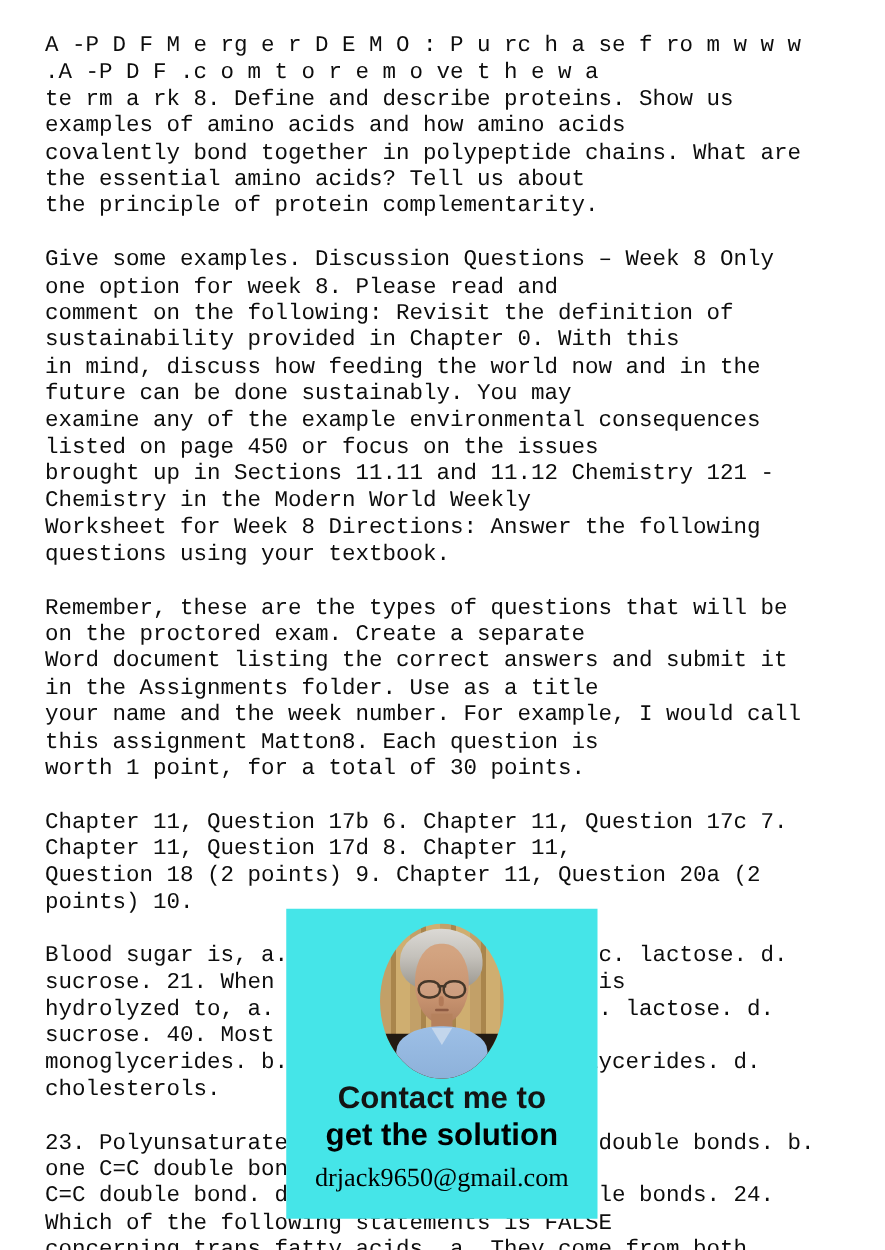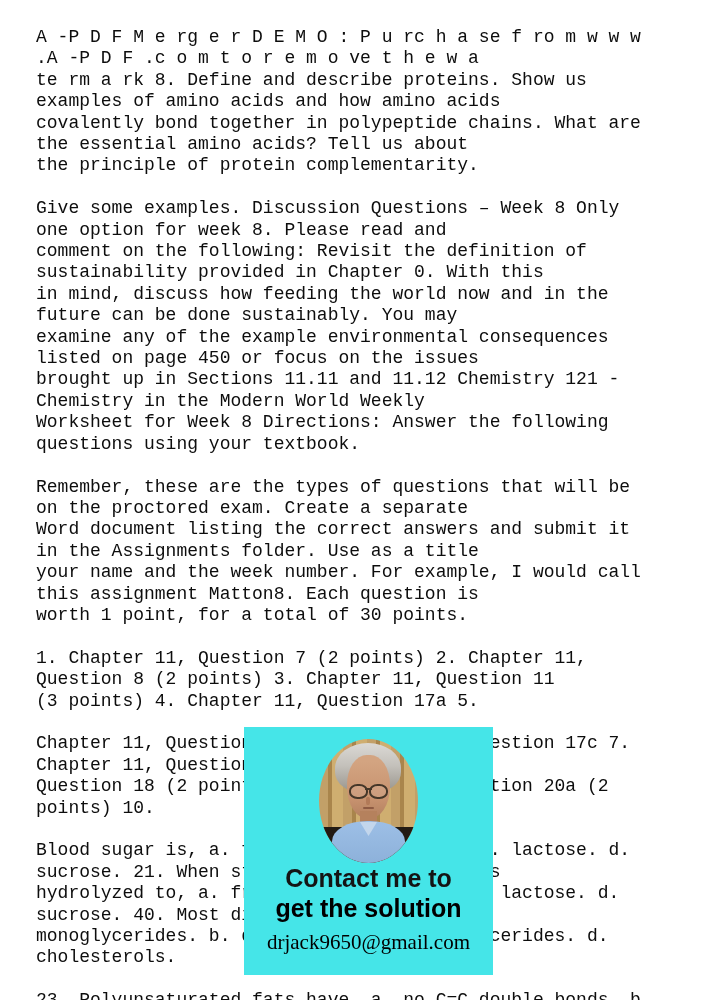--- a/index.html
+++ b/index.html
@@ -8,21 +8,21 @@
     background:#ffffff;
     font-family:"Liberation Serif","DejaVu Serif",serif;
   }
   .doc{
     position:absolute;left:36px;top:27px;width:618px;
     color:#0d0d0d;font-size:18px;line-height:21.4px;font-family:Liberation Mono, monospace;
   }
   .para{white-space:pre-line;margin:0 0 21.4px 0;padding:0}
   
   .overlay{
-    position:absolute;left:244px;top:727px;width:249px;height:248px;
+    position:absolute;left:229px;top:727px;width:249px;height:248px;
     z-index:10;text-align:center;
   }
   .c-line{
     position:absolute;left:0;width:100%;
     font-family:"Liberation Sans","DejaVu Sans",sans-serif;
     font-weight:bold;font-size:25px;line-height:30px;color:#141414;
   }
   .c1{top:136px}
   .c2{top:166px}
   .c-email{
@@ -79,22 +79,20 @@
   <p class="para">Give some examples. Discussion Questions – Week 8 Only one option for week 8. Please read and
 comment on the following: Revisit the definition of sustainability provided in Chapter 0. With this
 in mind, discuss how feeding the world now and in the future can be done sustainably. You may
 examine any of the example environmental consequences listed on page 450 or focus on the issues
 brought up in Sections 11.11 and 11.12 Chemistry 121 - Chemistry in the Modern World Weekly
 Worksheet for Week 8 Directions: Answer the following questions using your textbook.</p>
   <p class="para">Remember, these are the types of questions that will be on the proctored exam. Create a separate
 Word document listing the correct answers and submit it in the Assignments folder. Use as a title
 your name and the week number. For example, I would call this assignment Matton8. Each question is
 worth 1 point, for a total of 30 points.</p>
-  <p class="para">1. Chapter 11, Question 7 (2 points) 2. Chapter 11, Question 8 (2 points) 3. Chapter 11, Question 11
-(3 points) 4. Chapter 11, Question 17a 5.</p>
   <p class="para">Chapter 11, Question 17b 6. Chapter 11, Question 17c 7. Chapter 11, Question 17d 8. Chapter 11,
 Question 18 (2 points) 9. Chapter 11, Question 20a (2 points) 10.</p>
   <p class="para">Blood sugar is, a. fructose. b. glucose. c. lactose. d. sucrose. 21. When starch is digested, it is
 hydrolyzed to, a. fructose. b. glucose. c. lactose. d. sucrose. 40. Most dietary fats are, a.
 monoglycerides. b. diglycerides. c. triglycerides. d. cholesterols.</p>
   <p class="para">23. Polyunsaturated fats have, a. no C=C double bonds. b. one C=C double bonds. c. more than one
 C=C double bond. d. an odd number of double bonds. 24. Which of the following statements is FALSE
 concerning trans fatty acids. a. They come from both natural and processed sources. b.</p>
   <p class="para">Both hydrogens are on the same side of the double bond. b. They are more likely to be solids than
 unsaturated fatty acids. c. The hydrogens are on opposite sides of the bond. 25. The class of

